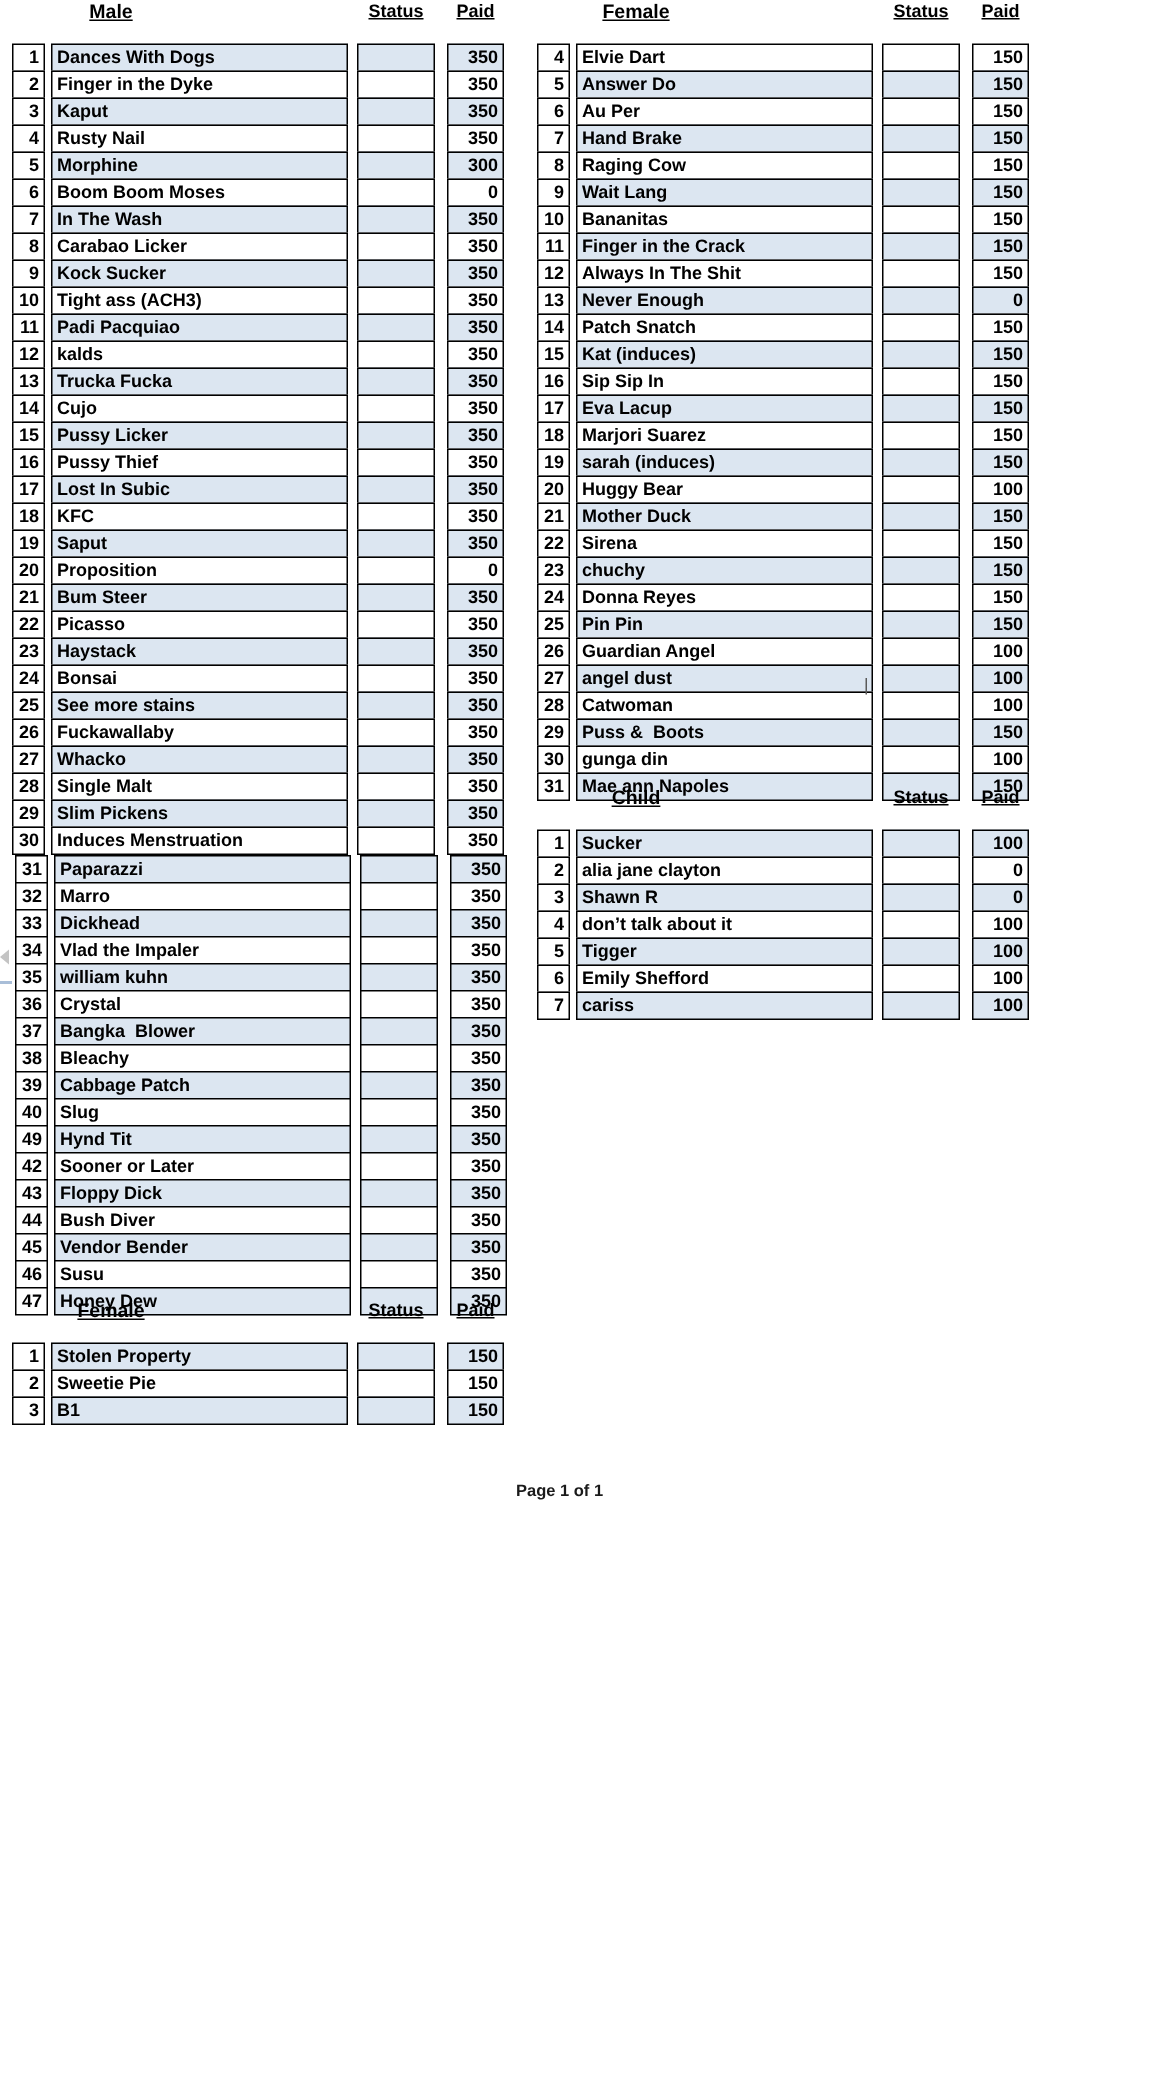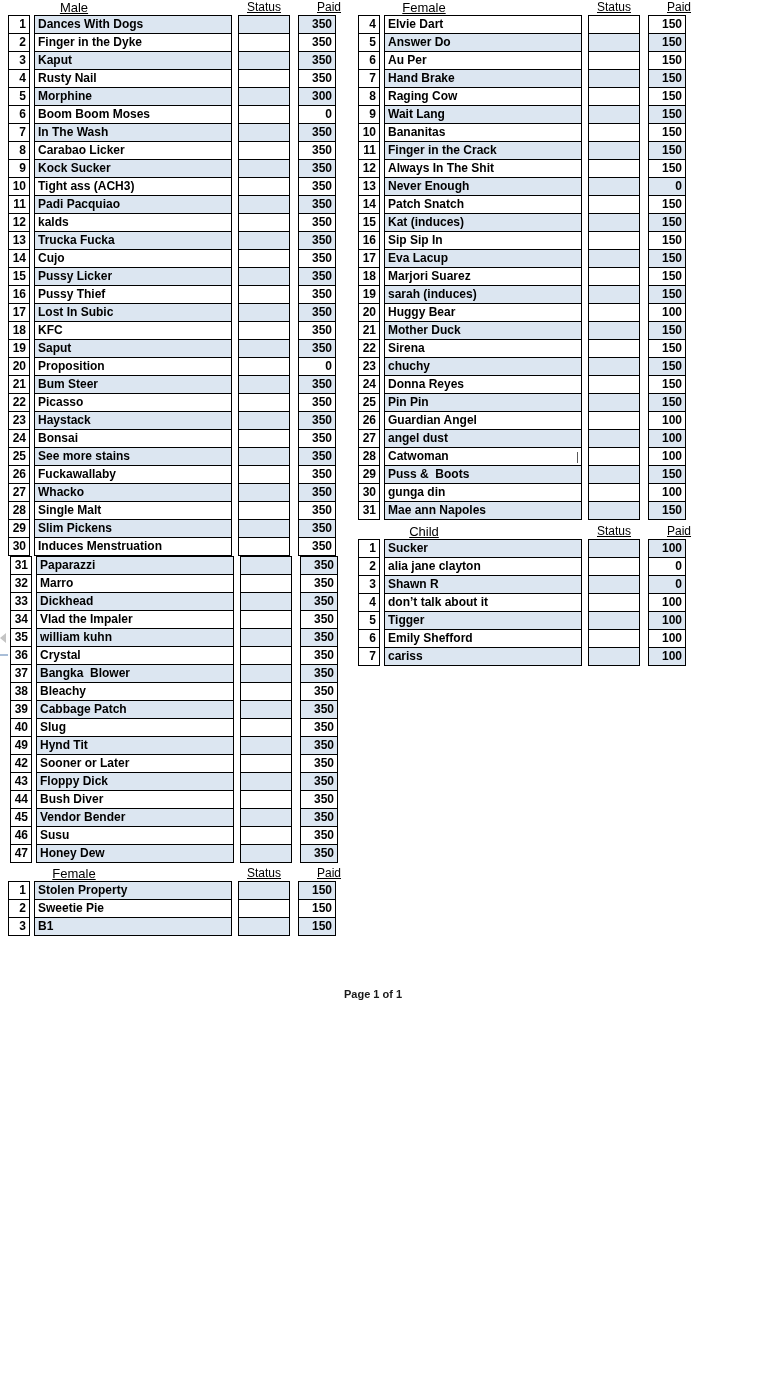--- a/index.html
+++ b/index.html
@@ -1,28 +1,28 @@
 <!DOCTYPE html>
 <html><head>
 <meta charset="utf-8">
 <style>
   html,body { margin:0; padding:0; background:#fff; }
   .sheet {
     position:relative; width:768px; height:1400px; background:#ffffff;
     font-family:"Liberation Sans", sans-serif; color:#000; overflow:hidden;
   }
   .tbl { position:absolute; }
-  .thead { position:relative; height:15px; font-weight:normal; }
+  .thead { position:relative; height:29px; font-weight:bold; }
   .thead span {
     position:absolute; top:0; text-decoration:underline;
     text-align:center; line-height:15px; white-space:pre;
   }
   .t-title  { left:20px;  width:92px; font-size:13px; }
   .t-status { left:230px; width:52px; font-size:12px; }
-  .t-paid   { left:290px; width:38px; font-size:12px;margin-left:12px; }
+  .t-paid   { left:290px; width:38px; font-size:12px; }
   .rows { position:relative; }
   .row {
     display:grid;
     grid-template-columns:22px 4px 198px 6px 52px 8px 38px;
     height:19px;
   }
   .row + .row { margin-top:-1px; }
   .cell {
     border:1px solid #000; box-sizing:border-box; background:#fff;
     font-weight:bold; font-size:12px; line-height:17px; overflow:hidden;

